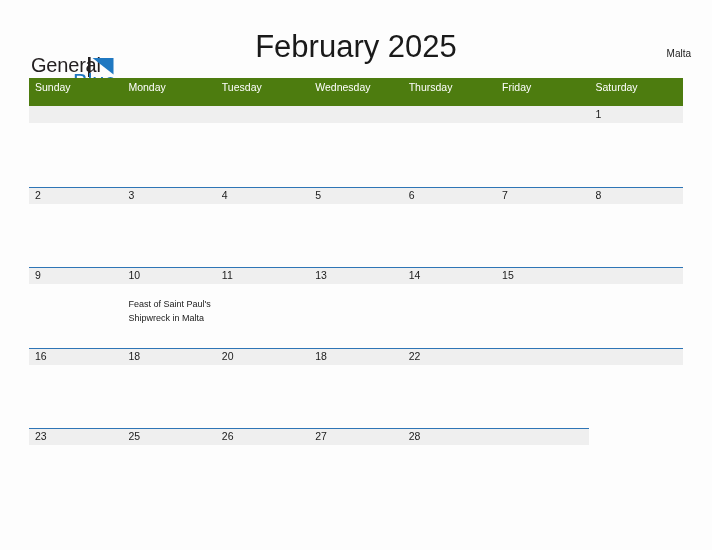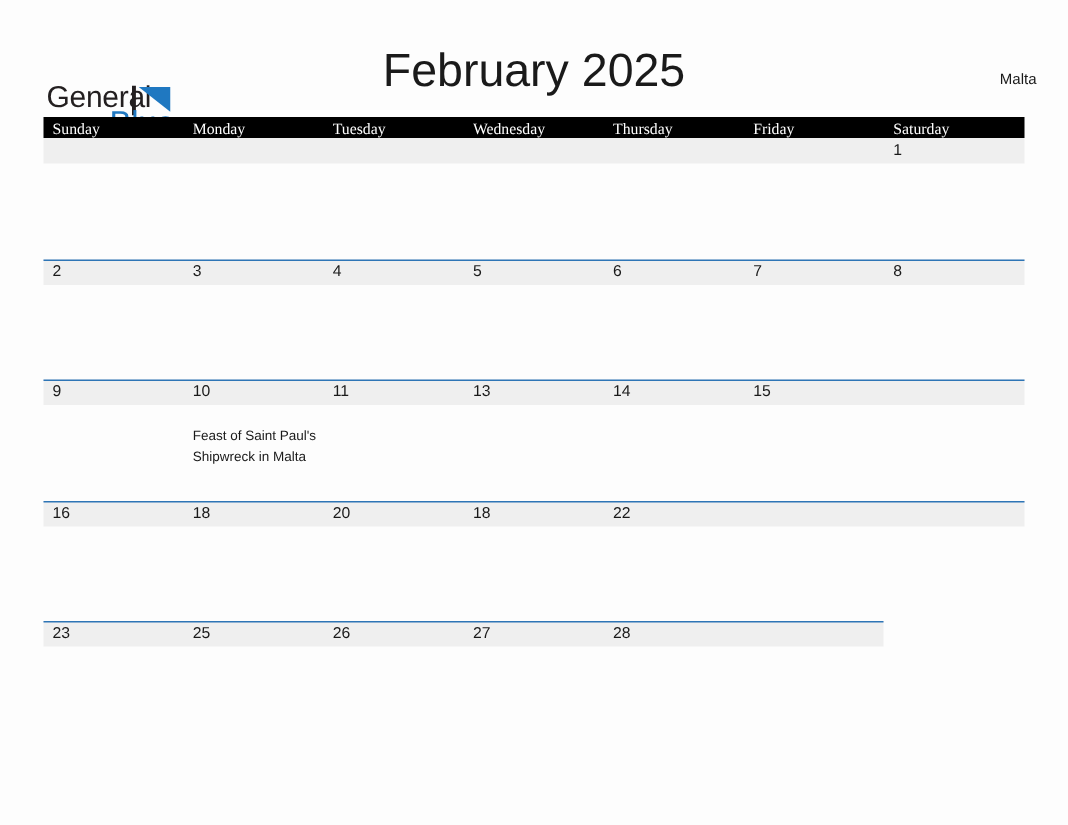--- a/index.html
+++ b/index.html
@@ -86,23 +86,22 @@
   
   .calendar {
     position: absolute;
     left: 29px;
     top: 78px;
     width: 654px;
   }
   .cal-head {
     display: flex;
     width: 654px;
-    height: 14px;
-    background: #000000;
-    font-family: Liberation Serif, serif;
+    height: 28px;
+    background: #4d7c0f;
   }
   .cal-head .dow {
     width: 93.43px;
     box-sizing: border-box;
     padding-left: 6px;
     color: #ffffff;
     font-size: 10.5px;
     line-height: 18px;
     white-space: nowrap;
   }

